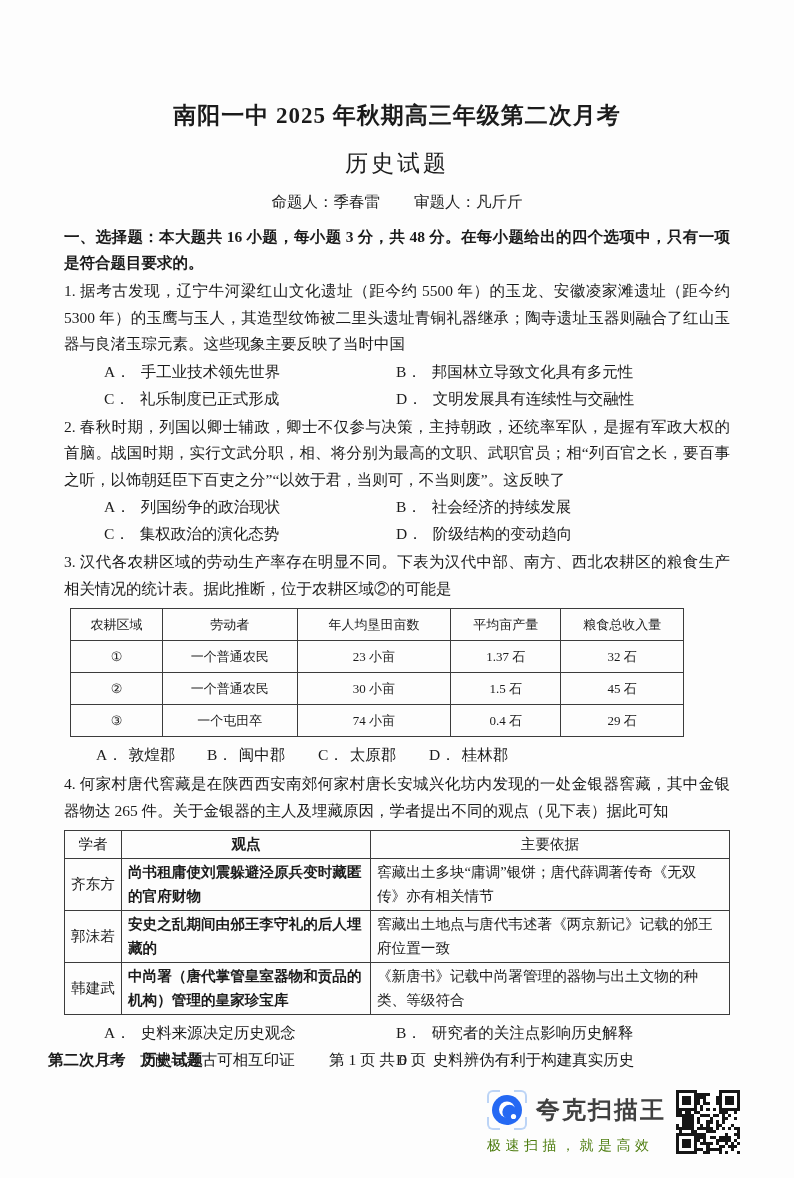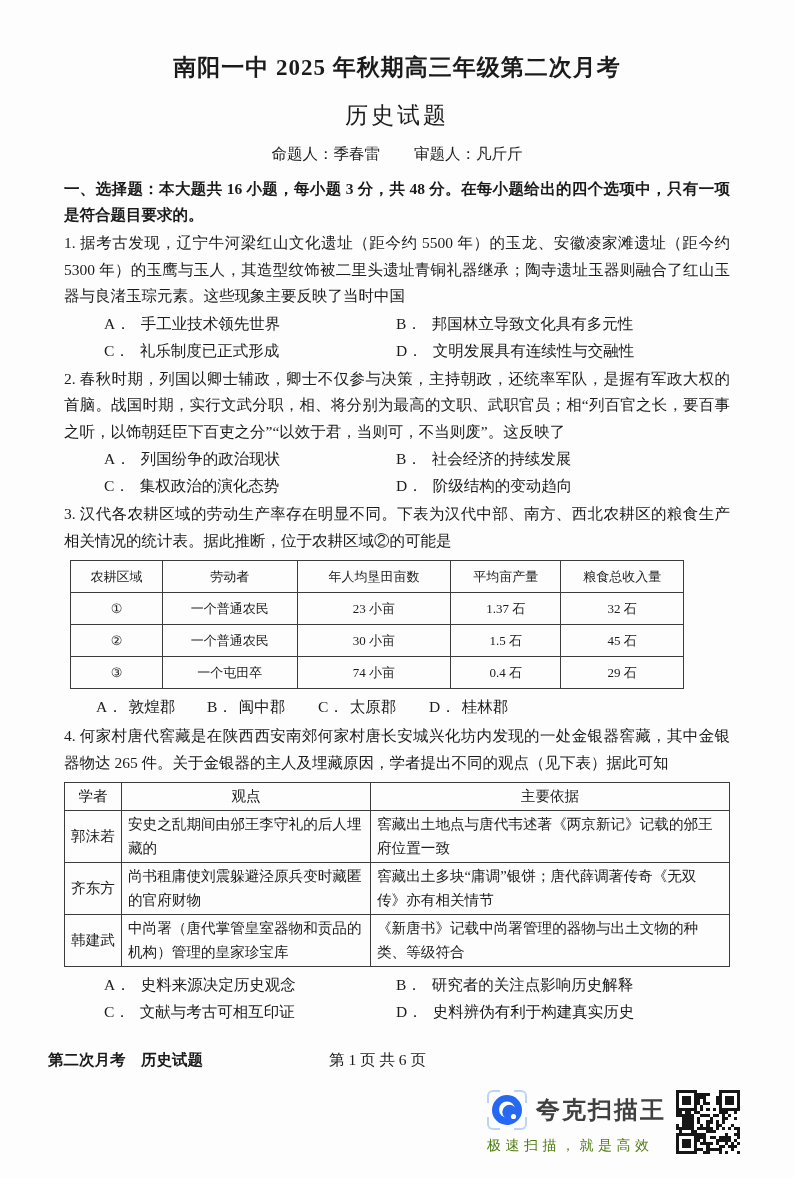--- a/index.html
+++ b/index.html
@@ -8,21 +8,21 @@
     width:794px;height:1178px;
     margin:0 auto;
     background:#fdfdfd;
     box-sizing:border-box;
     padding:0 64px;
     overflow:hidden;
     font-family:"Liberation Serif","DejaVu Serif",serif;
     color:#1b1b1b;
   }
   .exam-title{
-    margin:0;padding-top:52px;
+    margin:0;padding-top:100px;
     text-align:center;
     font-size:23px;font-weight:700;letter-spacing:1px;
   }
   .exam-subject{
     margin:17px 0 0;
     text-align:center;
     font-size:23px;font-weight:400;letter-spacing:3px;
   }
   .byline{
     margin-top:13px;
@@ -71,21 +71,21 @@
     line-height:23.5px;
   }
   table.q4-table td{
     border:1.4px solid #3c3c3c;
     padding:2px 6px;
     vertical-align:middle;
     text-align:left;
   }
   table.q4-table tr.hdr td{text-align:center;height:25px;padding:1px 4px;}
   table.q4-table td.scholar{text-align:center;width:48px;padding:2px 2px;}
-  table.q4-table td.view{width:236px;}
+  table.q4-table td.view{width:236px;font-weight:bold;}
   .footer{
     position:absolute;
     left:48px;top:1050px;
     display:flex;
     font-size:15.5px;
   }
   .footer-left{font-weight:700;width:281px;}
   .footer-page{font-weight:400;}
   .watermark{
     position:absolute;
@@ -238,28 +238,28 @@
   <div class="question">
     <p class="stem">4. 何家村唐代窖藏是在陕西西安南郊何家村唐长安城兴化坊内发现的一处金银器窖藏，其中金银器物达 265 件。关于金银器的主人及埋藏原因，学者提出不同的观点（见下表）据此可知</p>
     <table class="q4-table">
       <tbody>
         <tr class="hdr">
           <td class="scholar">学者</td>
           <td class="view">观点</td>
           <td>主要依据</td>
         </tr>
         <tr>
+          <td class="scholar">齐东方</td>
+          <td class="view">尚书租庸使刘震躲避泾原兵变时藏匿的官府财物</td>
+          <td>窖藏出土多块“庸调”银饼；唐代薛调著传奇《无双传》亦有相关情节</td>
+        </tr>
+        <tr>
           <td class="scholar">郭沫若</td>
           <td class="view">安史之乱期间由邠王李守礼的后人埋藏的</td>
           <td>窖藏出土地点与唐代韦述著《两京新记》记载的邠王府位置一致</td>
-        </tr>
-        <tr>
-          <td class="scholar">齐东方</td>
-          <td class="view">尚书租庸使刘震躲避泾原兵变时藏匿的官府财物</td>
-          <td>窖藏出土多块“庸调”银饼；唐代薛调著传奇《无双传》亦有相关情节</td>
         </tr>
         <tr>
           <td class="scholar">韩建武</td>
           <td class="view">中尚署（唐代掌管皇室器物和贡品的机构）管理的皇家珍宝库</td>
           <td>《新唐书》记载中尚署管理的器物与出土文物的种类、等级符合</td>
         </tr>
       </tbody>
     </table>
     <div class="opt-grid">
       <div class="opt-row">

